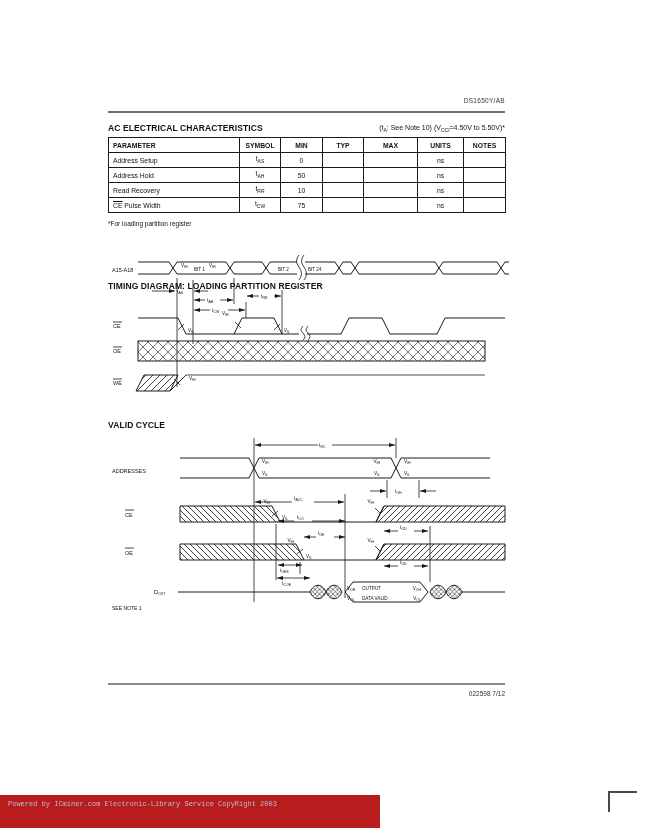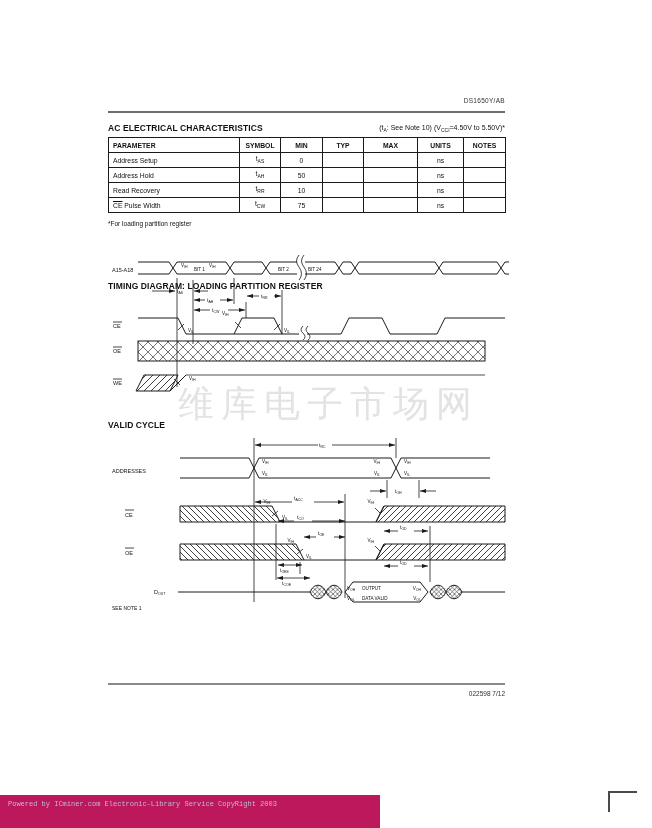--- a/index.html
+++ b/index.html
@@ -29,30 +29,29 @@
       font-family:"DejaVu Sans",sans-serif;z-index:0;}
   .z1{z-index:1;}
   
   svg text{font-family:"Liberation Sans",sans-serif;fill:#141414;}
   .t46{font-size:4.6px;} .t5{font-size:5px;} .t55{font-size:5.5px;}
   .ss{font-size:3.5px;}
   .wf{stroke:#1a1a1a;stroke-width:1;fill:none;}
   .thin{stroke:#1a1a1a;stroke-width:.8;fill:none;}
   .hd{fill:#1a1a1a;stroke:none;}
   
-  .bbar{background:#be185d;}
+  .bbar{background:#b91c1c;}
   .bbar span{font-family:"Liberation Mono",monospace;font-size:7px;color:#b7bdd7;}
   .corner{border-left:2px solid #4a4a4a;border-top:2px solid #4a4a4a;}
 </style>
 </head>
 <body>
 
 <div id="page">
 
-  <div class="abs wm" style="left:178px;top:380px;">维库电子市场网</div>
 
   <div class="abs docid z1" style="left:108px;top:97px;width:397px;text-align:right;">DS1650Y/AB</div>
   <div class="abs rule z1" style="left:108px;top:111px;width:397px;"></div>
 
   <div class="abs sect z1" style="left:108px;top:123px;">AC ELECTRICAL CHARACTERISTICS</div>
   <div class="abs cond z1" style="left:258px;top:124px;width:247px;"><span>(t</span><sub>A</sub><span>: See Note 10) (V</span><sub>CCI</sub><span>=4.50V to 5.50V)*</span></div>
 
   <div class="abs z1" style="left:108px;top:137px;">
     <table class="ac">
       <colgroup>

